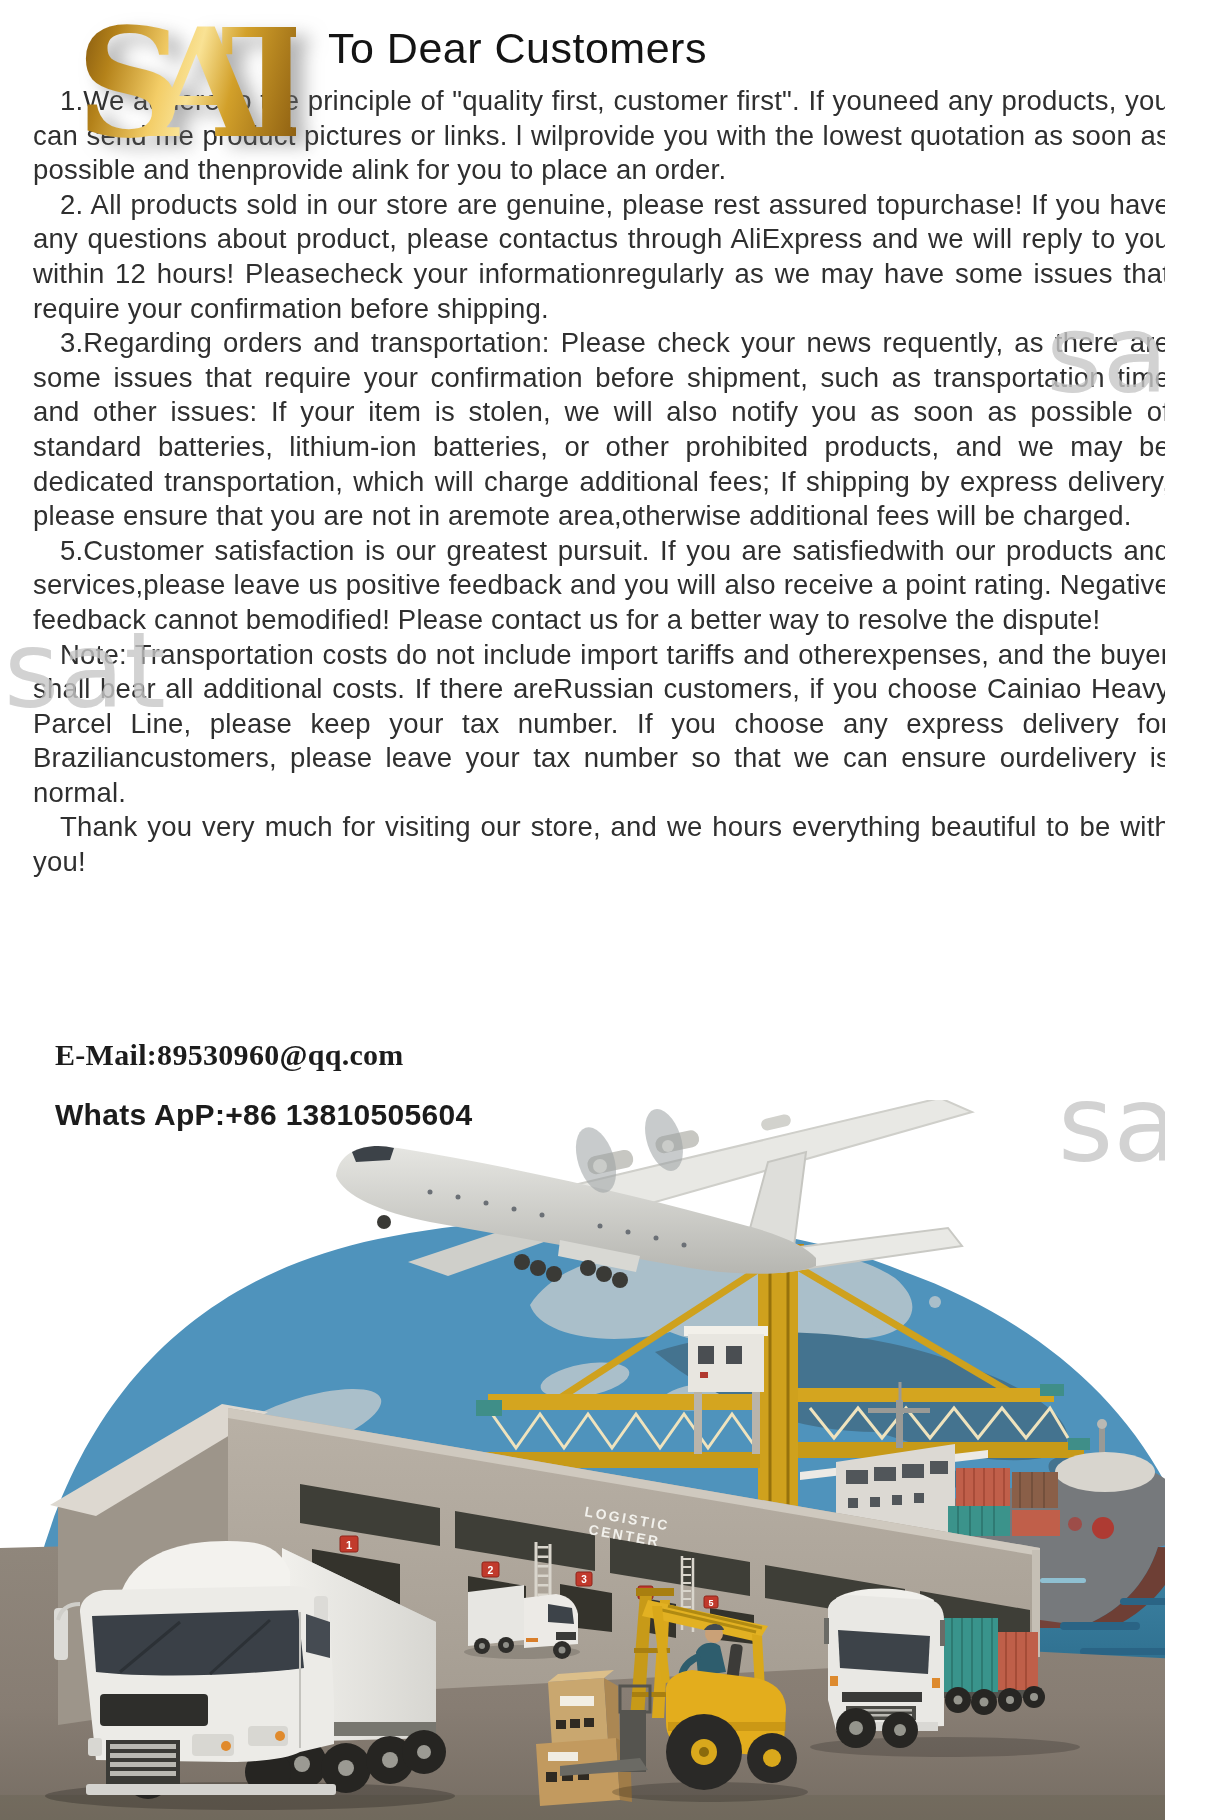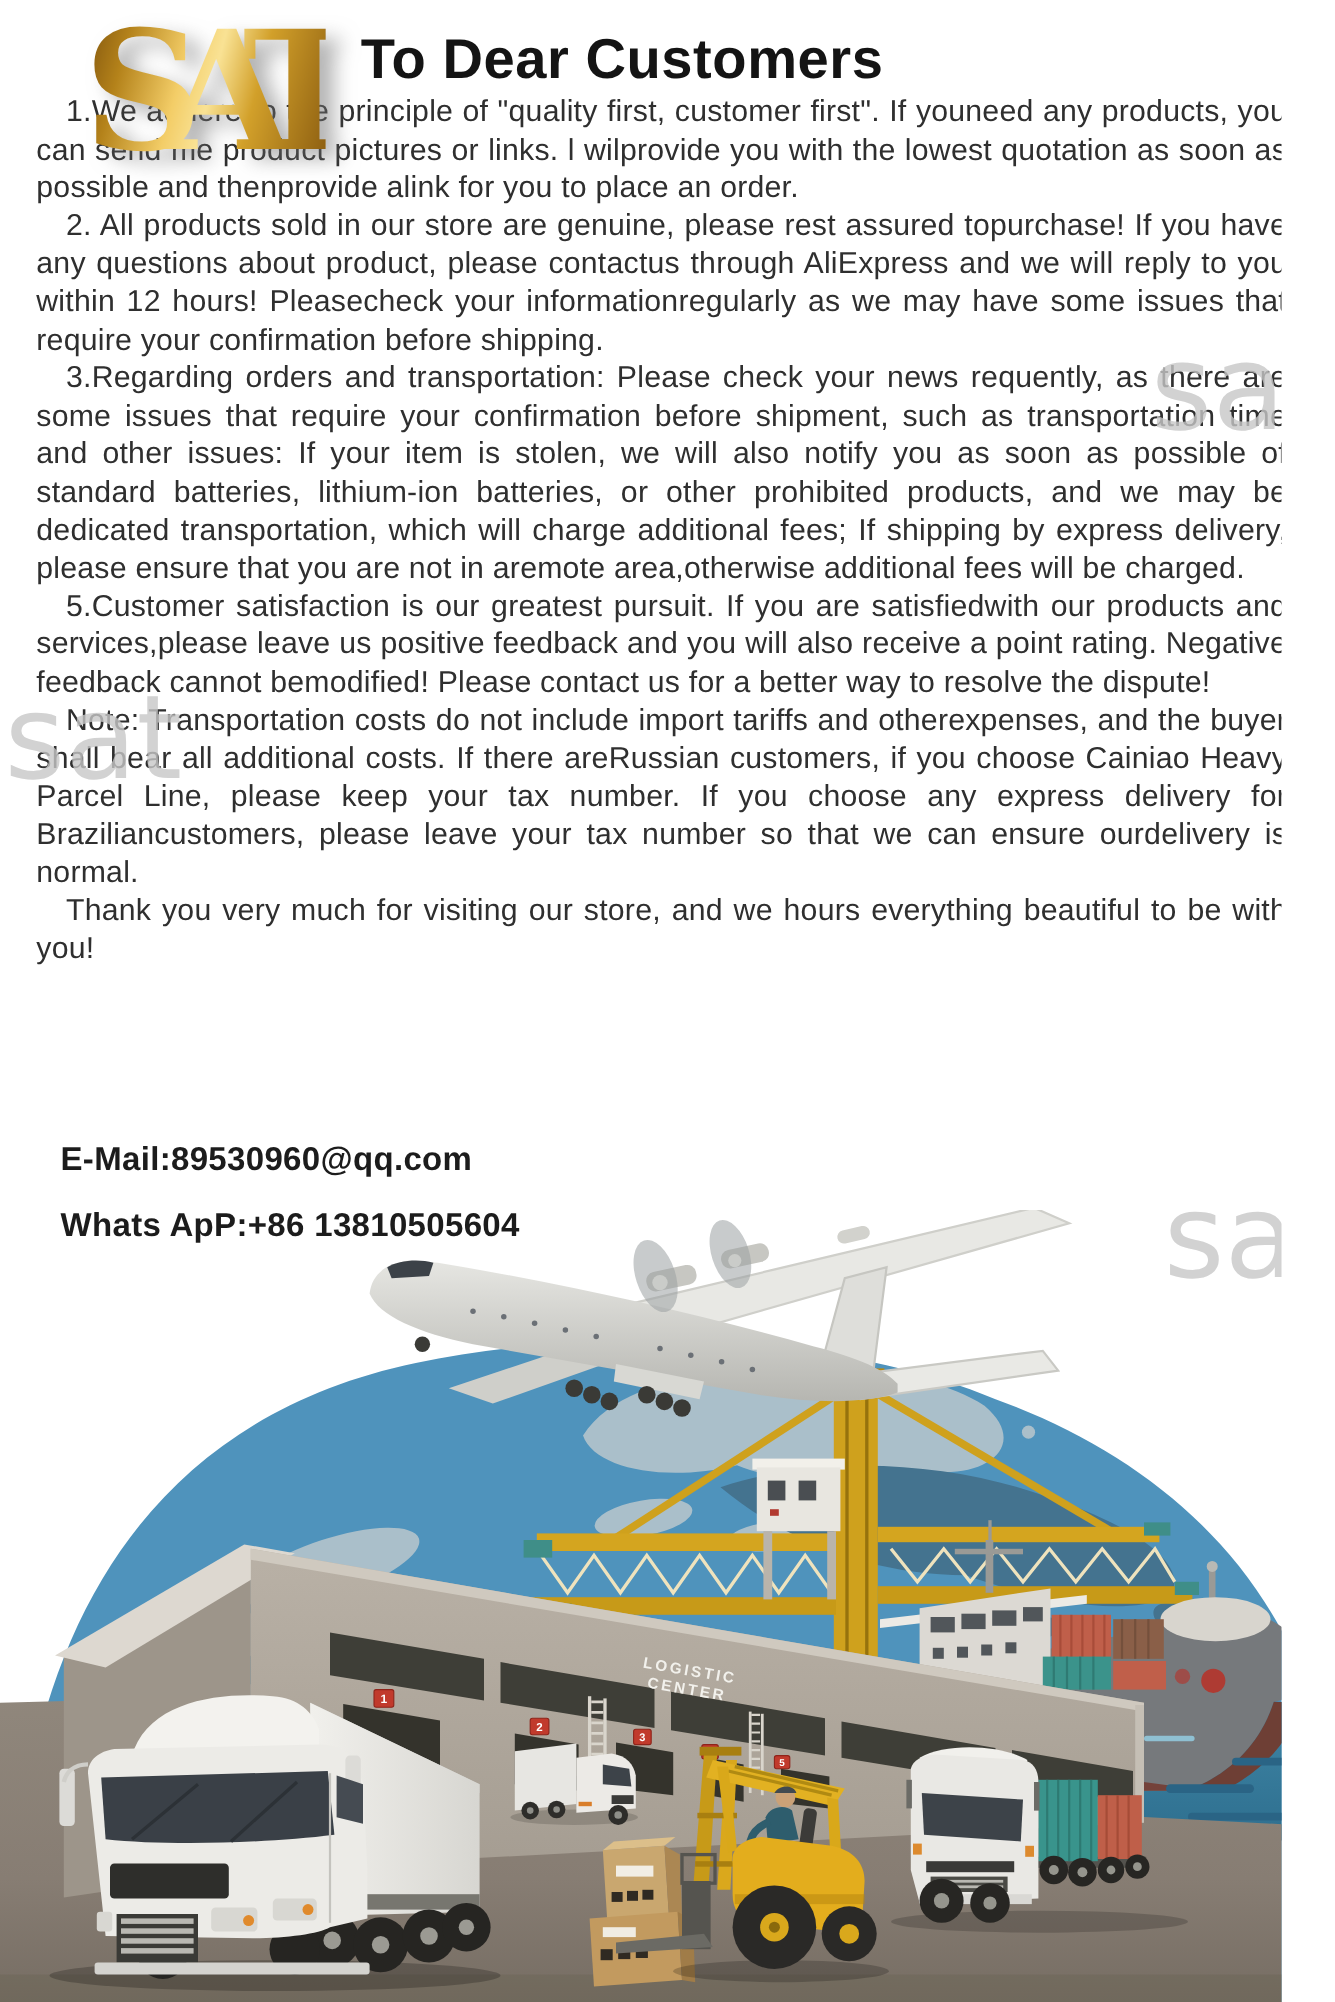--- a/index.html
+++ b/index.html
@@ -3,27 +3,27 @@
 <meta charset="utf-8">
 <style>
   html,body{margin:0;padding:0;background:#ffffff;}
   .page{position:relative;width:1165px;height:1820px;background:#fff;overflow:hidden;
         font-family:"Liberation Sans",sans-serif;}
   .logo{position:absolute;left:76px;top:8px;font-family:"DejaVu Serif",serif;
         font-weight:bold;font-size:150px;line-height:1;letter-spacing:-0.24em;
         background:linear-gradient(105deg,#7a4f0c 0%,#b4821a 18%,#f3cd67 40%,#f9e294 52%,#d2a02a 68%,#8a5c10 100%);
         -webkit-background-clip:text;background-clip:text;color:transparent;
         filter:drop-shadow(13px 9px 9px rgba(115,115,115,.55));z-index:5;}
-  .title{position:absolute;left:328px;top:24px;margin:0;font-size:51px;font-weight:700;
+  .title{position:absolute;left:328px;top:24px;margin:0;font-size:43px;font-weight:400;
          letter-spacing:.5px;color:#141414;z-index:3;}
   .body-text{position:absolute;left:33px;top:84px;width:1137px;font-size:27.5px;
              line-height:34.6px;letter-spacing:.2px;color:#2f2f2f;text-align:justify;z-index:2;}
   .body-text p{margin:0;text-indent:27px;}
   .contact{position:absolute;left:55px;font-size:30px;font-weight:700;letter-spacing:.3px;color:#1c1c1c;z-index:3;}
-  .contact.email{top:1038px;}
+  .contact.email{top:1038px;font-family:Liberation Serif, serif;}
   .contact.whatsapp{top:1098px;}
   .wm{position:absolute;font-family:"DejaVu Sans",sans-serif;color:#c7c7c7;opacity:.8;
       line-height:1;z-index:4;pointer-events:none;}
   .wm1{left:1046px;top:300px;font-size:108px;}
   .wm2{left:4px;top:618px;font-size:106px;}
   .wm3{left:1058px;top:1072px;font-size:106px;}
   .illu{position:absolute;left:0;top:1100px;z-index:1;}
 </style>
 </head>
 <body>

